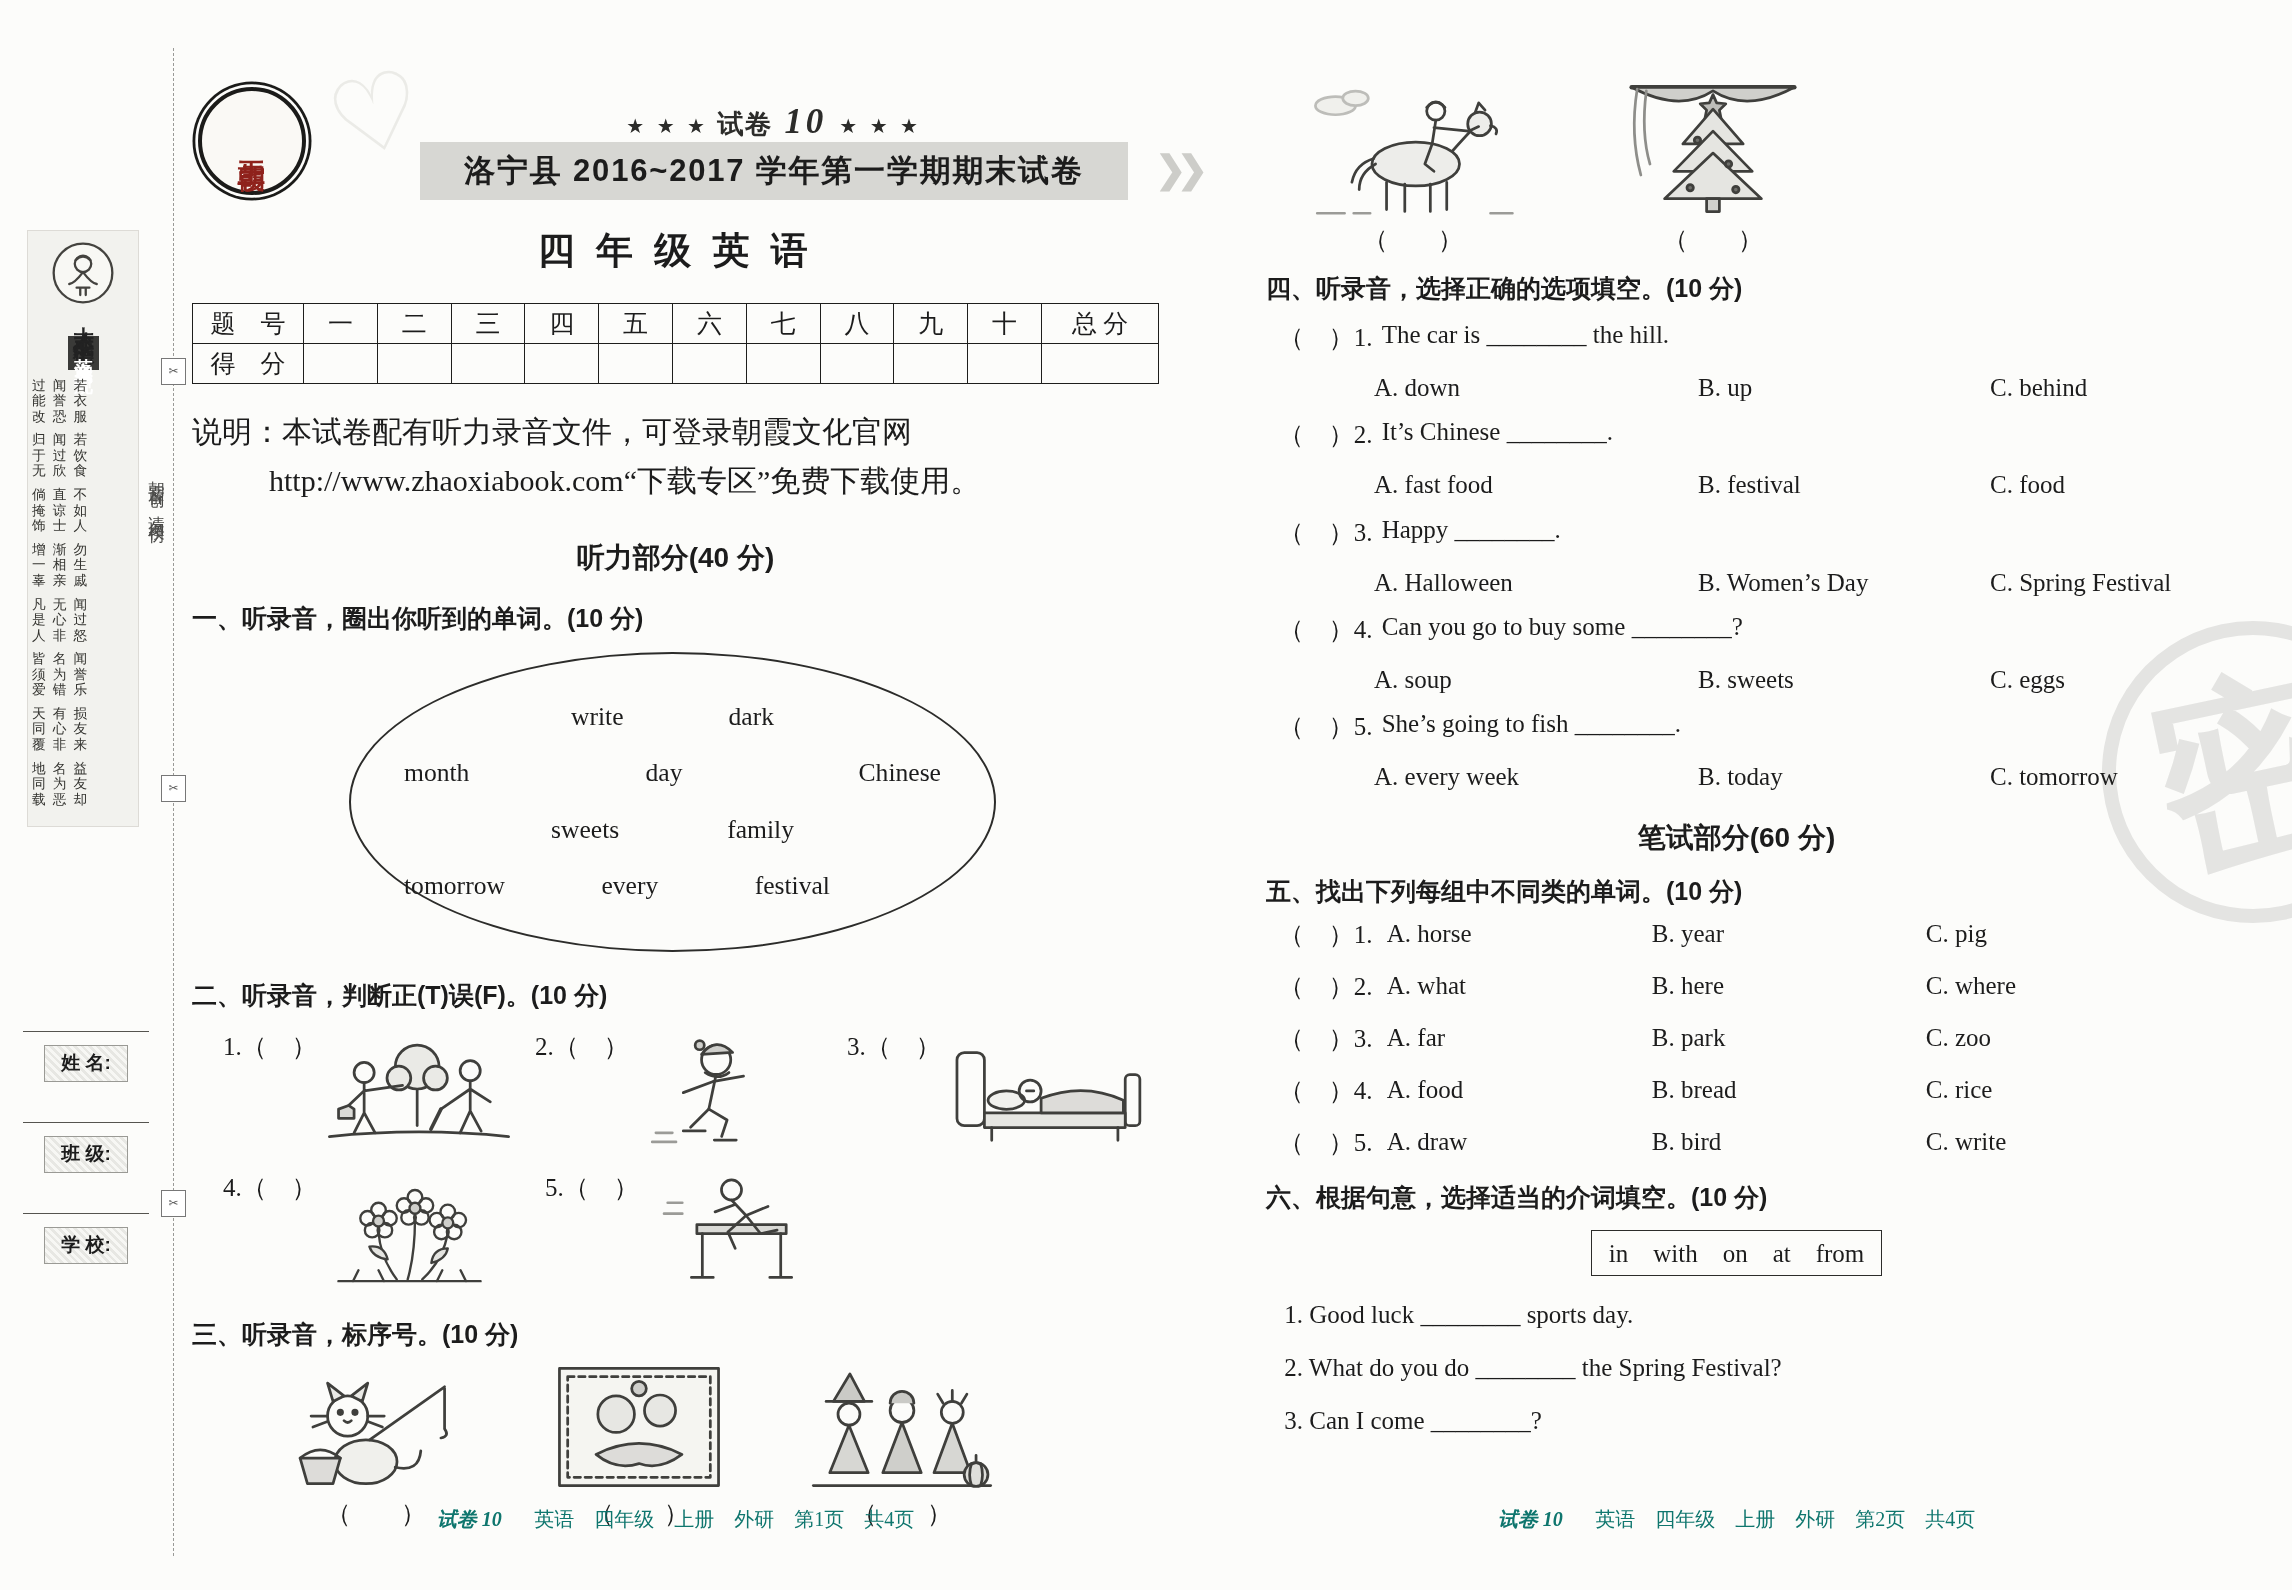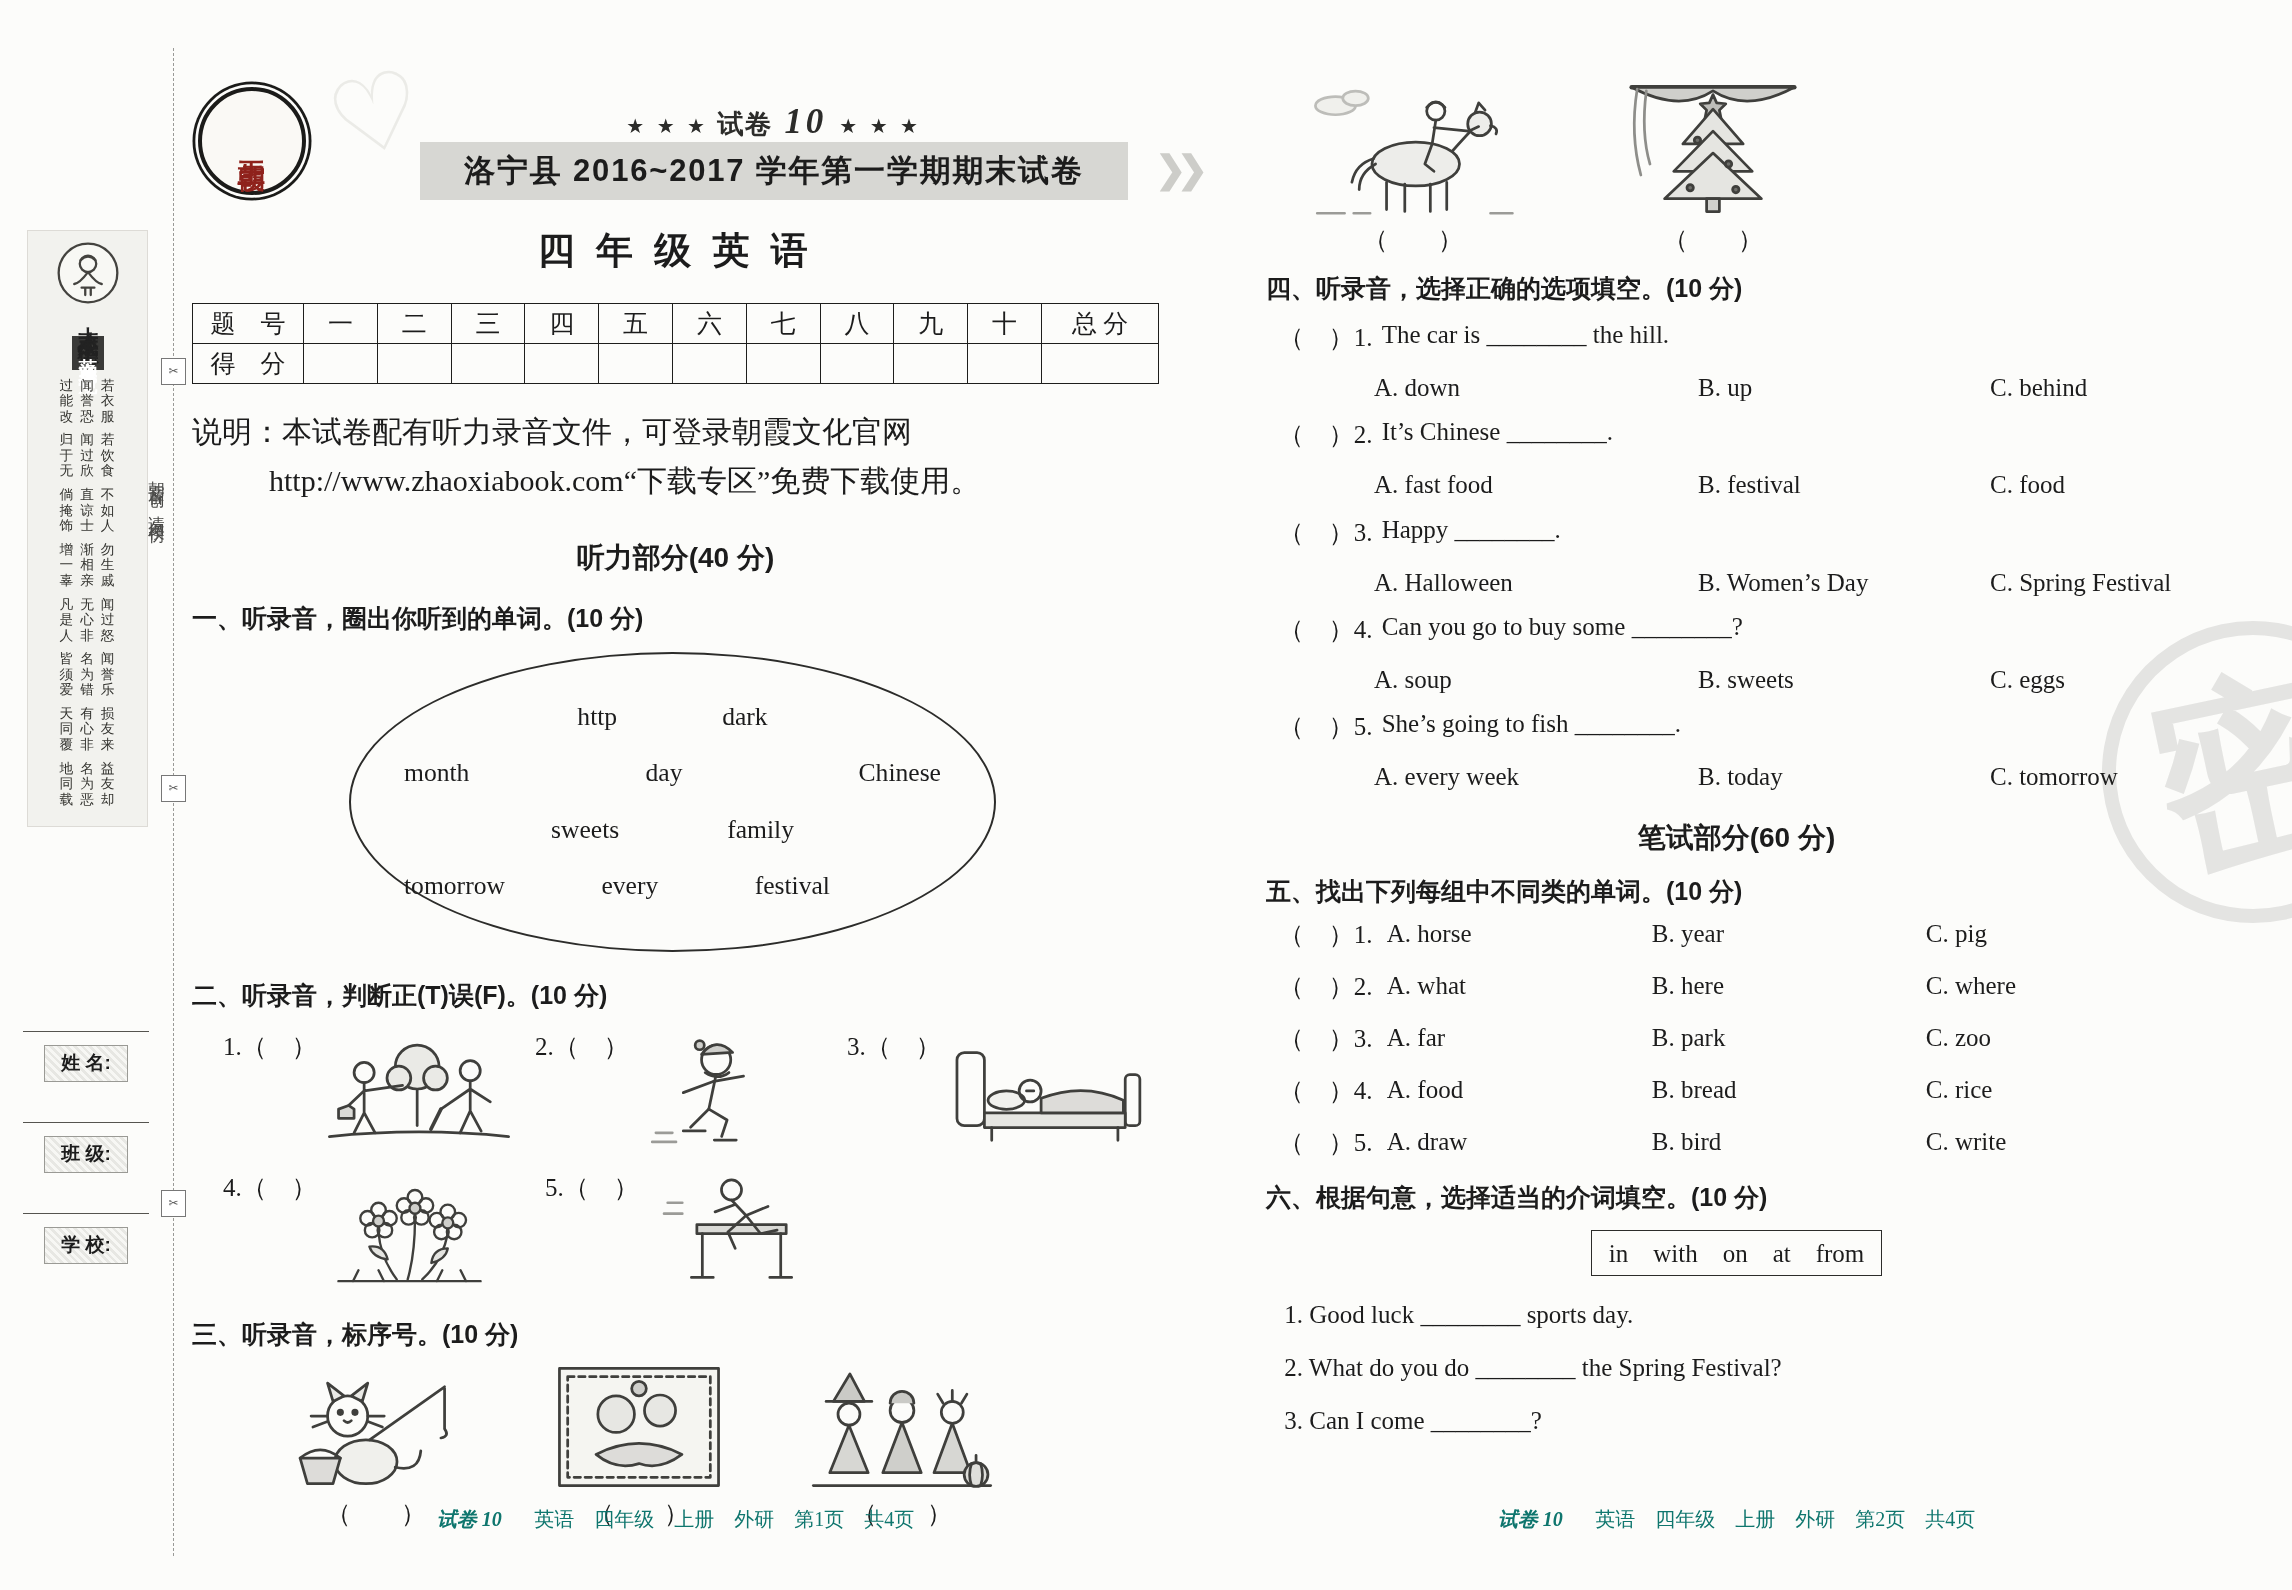--- a/index.html
+++ b/index.html
@@ -15,22 +15,22 @@
 
   
   .binding-line { position:absolute; left:173px; top:48px; height:1508px; border-left:1.8px dashed #9a9a97; }
   .edge-text { position:absolute; left:146px; top:468px; writing-mode:vertical-rl; font-size:16.4px;
     letter-spacing:3.7px; color:#4a4a48; font-family:"Liberation Sans", sans-serif; }
   .bind-mark { position:absolute; left:161px; width:25px; height:27.4px; border:0.9px solid #777; background:#fff;
     display:flex; align-items:center; justify-content:center; font-size:12px; color:#555; }
   .bind-mark.m1 { top:358px; } .bind-mark.m2 { top:775px; } .bind-mark.m3 { top:1190px; }
 
   
-  .side-strip { position:absolute; left:27.4px; top:230px; width:121px; background:#f2f2ee;
-    border:0.9px solid #dddbd6; padding:9.1px 3.7px 11px; text-align:center; }
+  .side-strip { position:absolute; left:27.4px; top:230px; width:112px; background:#f2f2ee;
+    border:0.9px solid #dddbd6; padding:9.1px 3.7px 11px; text-align:left; }
   .child-seal { display:block; margin:0 auto 3.7px; }
   .motto-main, .motto-sub { writing-mode:vertical-rl; margin:3.7px auto; font-weight:bold;
     font-family:"Liberation Sans", sans-serif; letter-spacing:4.6px; }
   .motto-main { font-size:21px; color:#222; }
   .motto-sub  { font-size:19px; color:#fff; background:#3a3a38; padding:5.5px 2.7px; }
   .verses { margin-top:7.3px; }
   .verse-group { margin-bottom:8.2px; }
   .verse-line { font-size:13.7px; line-height:15.5px; color:#33332f; letter-spacing:1.8px; }
 
   .fields { position:absolute; left:23px; width:126px; top:1031px; }
@@ -260,21 +260,21 @@
     </tbody>
       </table>
 
     <p class="note">说明：本试卷配有听力录音文件，可登录朝霞文化官网 http://www.zhaoxiabook.com“下载专区”免费下载使用。</p>
 
     <div class="center-title listening-title">听力部分(40 分)</div>
 
     <div class="sec-title q1-title">一、听录音，圈出你听到的单词。(10 分)</div>
     <div class="word-oval">
       <div class="wrow r1">
-        <span>http</span>
+        <span>write</span>
         <span>dark</span>
       </div>
       <div class="wrow r2">
         <span>month</span>
         <span>day</span>
         <span>Chinese</span>
       </div>
       <div class="wrow r4">
         <span>sweets</span>
         <span>family</span>

